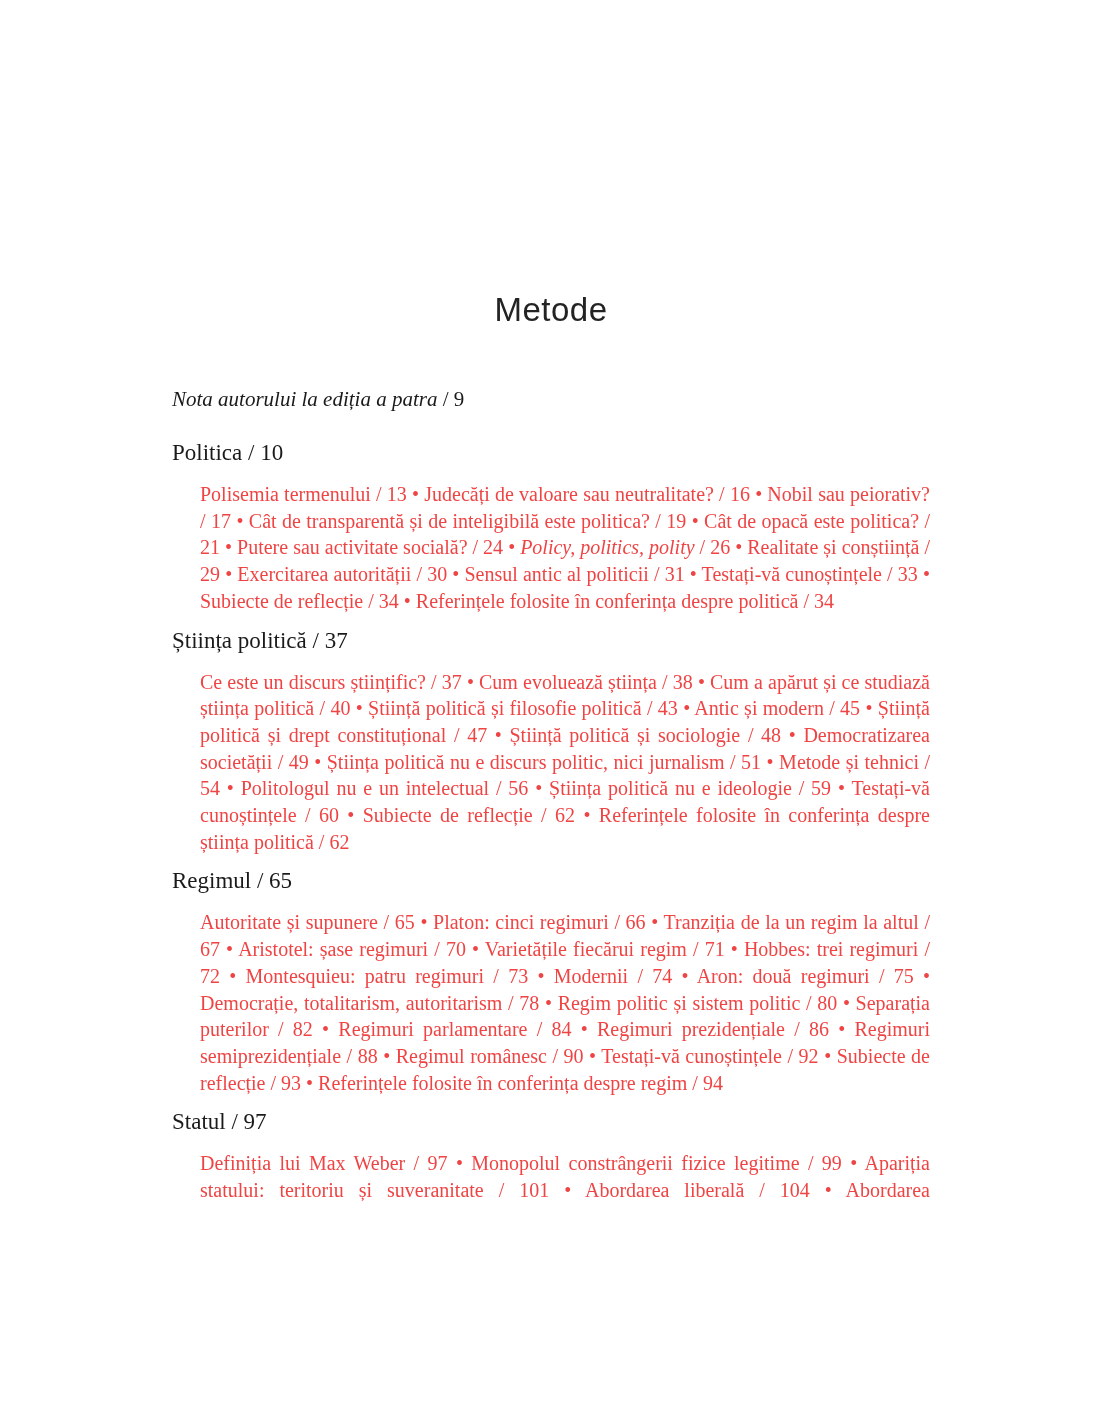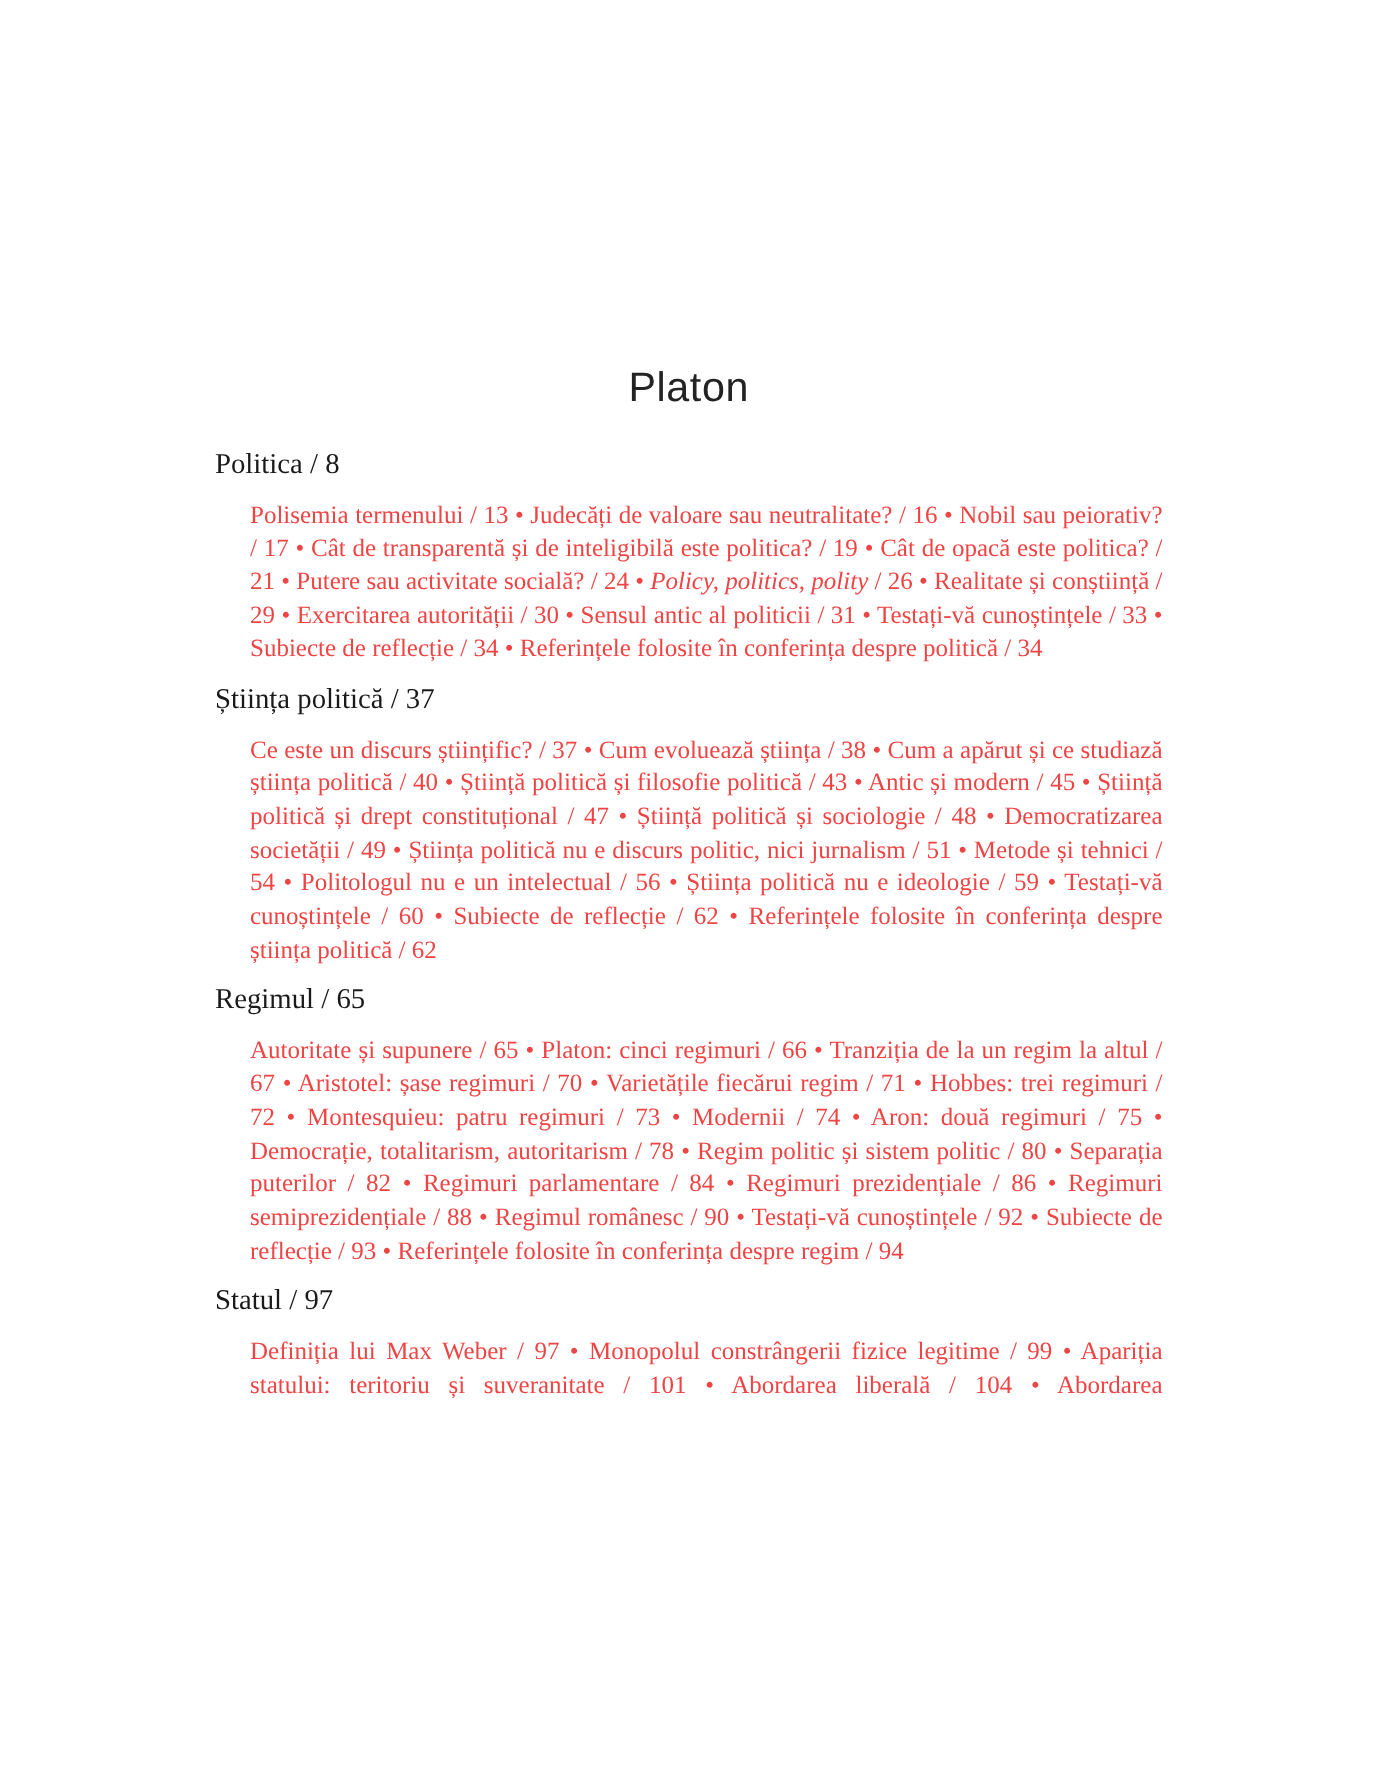--- a/index.html
+++ b/index.html
@@ -62,25 +62,26 @@
   }
   .italic {
     font-style: italic;
   }
 </style>
 </head>
 <body>
 
 <div class="page">
 
-  <h1 class="doc-title">Platon</h1>
+  <h1 class="doc-title">Metode</h1>
 
+  <p class="front-item"><span class="italic">Nota autorului la ediția a patra</span><span> / 9</span></p>
 
   <section>
-    <h2 class="section-heading first">Politica / 8</h2>
+    <h2 class="section-heading first">Politica / 10</h2>
     <p class="entries"><span>Polisemia termenului / 13 • Judecăți de valoare sau neutralitate? / 16 • Nobil sau peiorativ? / 17 • Cât de transparentă și de inteligibilă este politica? / 19 • Cât de opacă este politica? / 21 • Putere sau activitate socială? / 24 • </span><span class="italic">Policy, politics, polity</span><span> / 26 • Realitate și conștiință / 29 • Exercitarea autorității / 30 • Sensul antic al politicii / 31 • Testați-vă cunoștințele / 33 • Subiecte de reflecție / 34 • Referințele folosite în conferința despre politică / 34</span></p>
   </section>
 
   <section>
     <h2 class="section-heading after-para">Știința politică / 37</h2>
     <p class="entries"><span>Ce este un discurs științific? / 37 • Cum evoluează știința / 38 • Cum a apărut și ce studiază știința politică / 40 • Știință politică și filosofie politică / 43 • Antic și modern / 45 • Știință politică și drept constituțional / 47 • Știință politică și sociologie / 48 • Democratizarea societății / 49 • Știința politică nu e discurs politic, nici jurnalism / 51 • Metode și tehnici / 54 • Politologul nu e un intelectual / 56 • Știința politică nu e ideologie / 59 • Testați-vă cunoștințele / 60 • Subiecte de reflecție / 62 • Referințele folosite în conferința despre știința politică / 62</span></p>
   </section>
 
   <section>
     <h2 class="section-heading after-para">Regimul / 65</h2>

